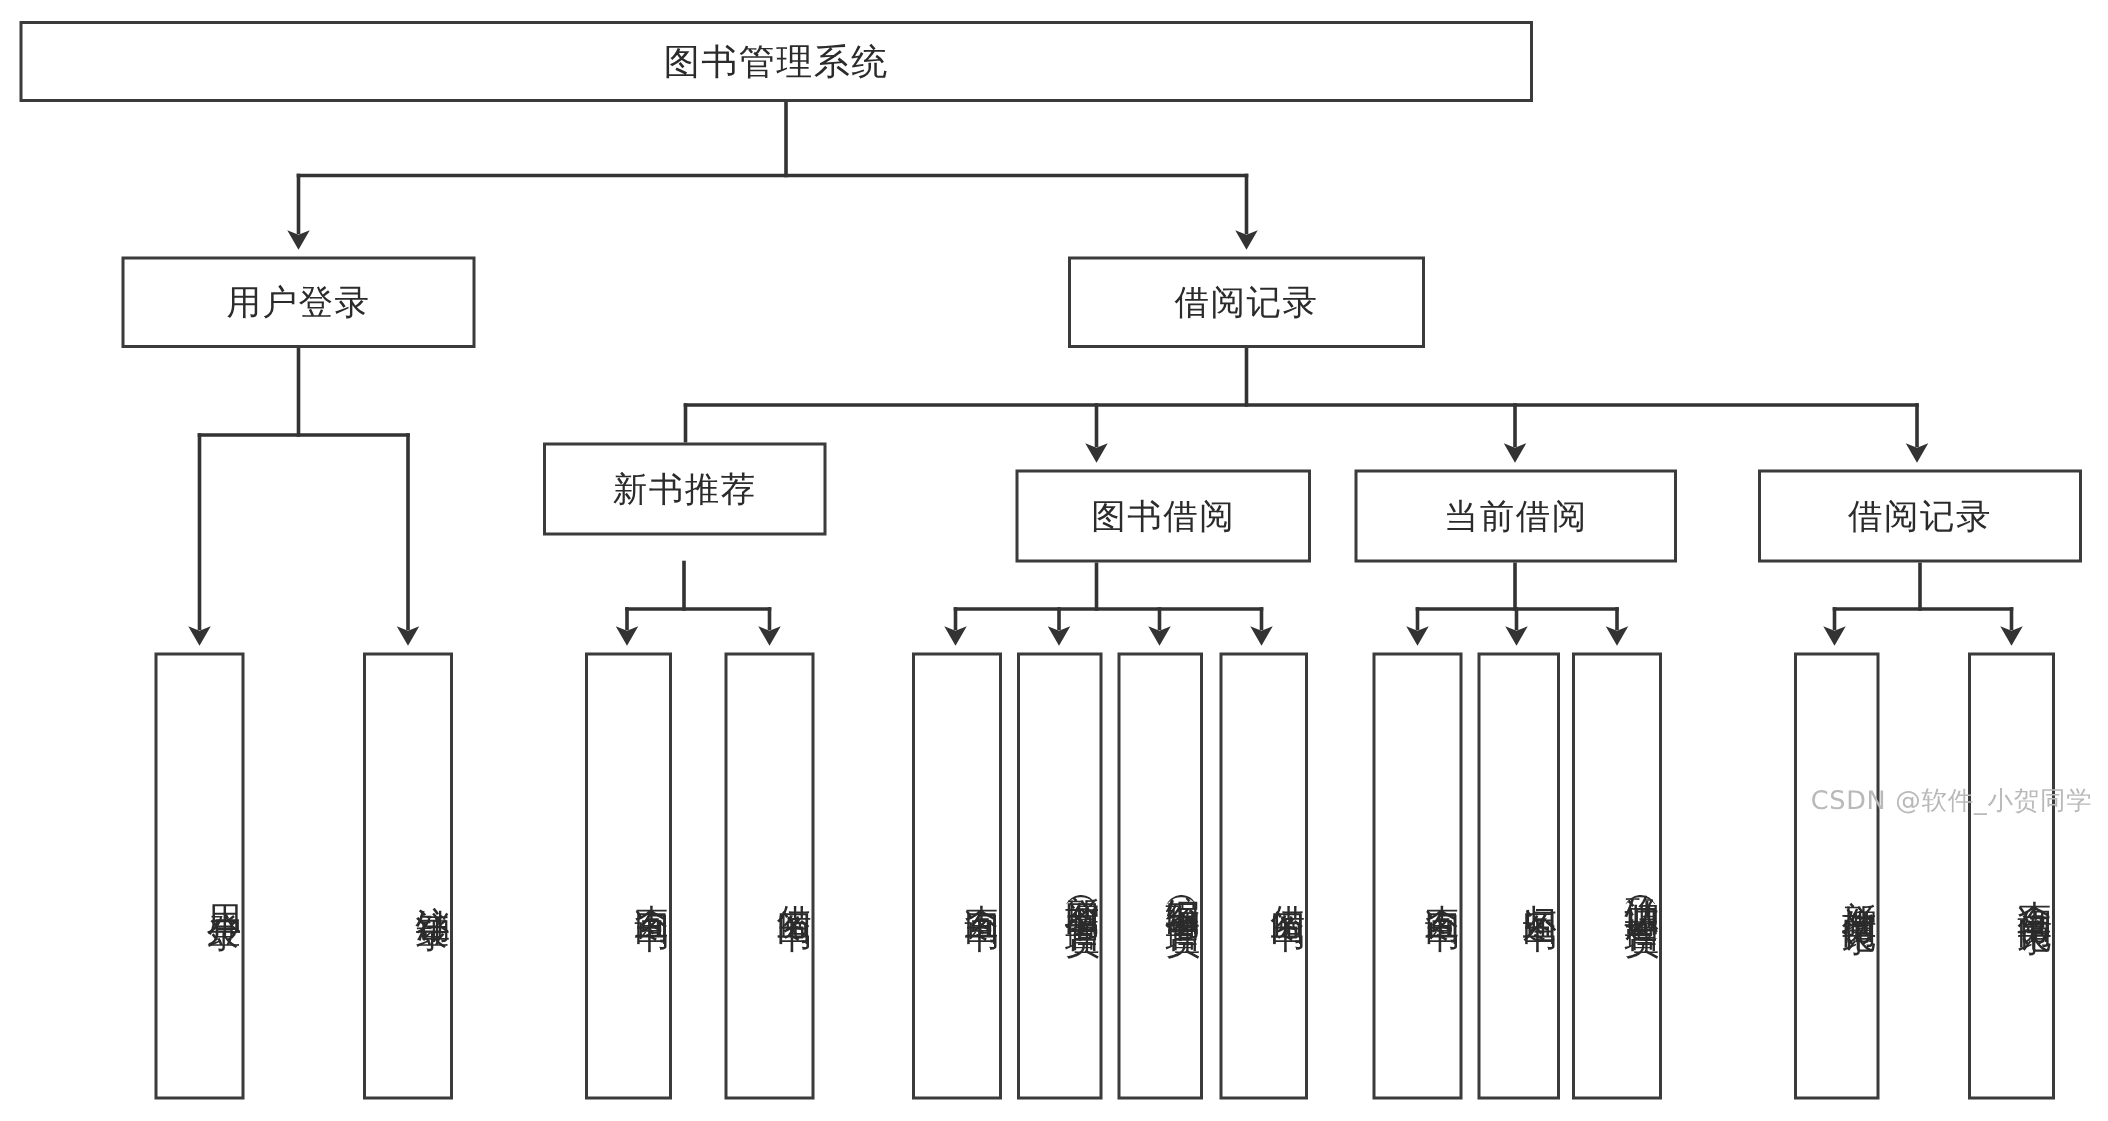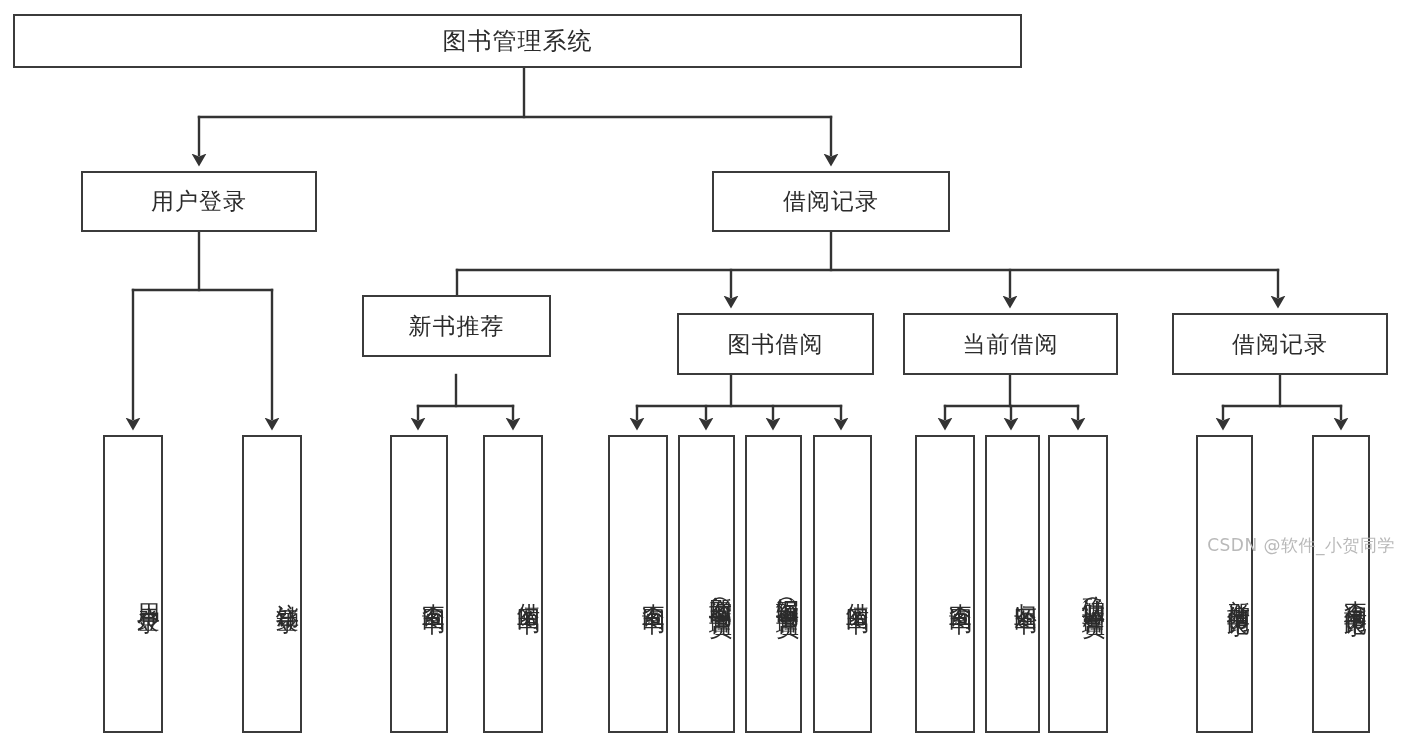--- a/index.html
+++ b/index.html
@@ -25,21 +25,21 @@
     font-size:23px;
     letter-spacing:3px;
     padding-top:14px;
     align-items:flex-start;
     justify-content:center;
     line-height:1.05;
   }
   .node.root{font-size:24px;}
   .watermark{
     position:absolute;
-    right:10px;bottom:0;
+    right:10px;bottom:12px;
     font-size:17px;
     color:#b9b9b9;
     letter-spacing:0.5px;
     white-space:nowrap;
     pointer-events:none;
     margin-top:36px;
   }
 </style>
 </head>
 <body>

